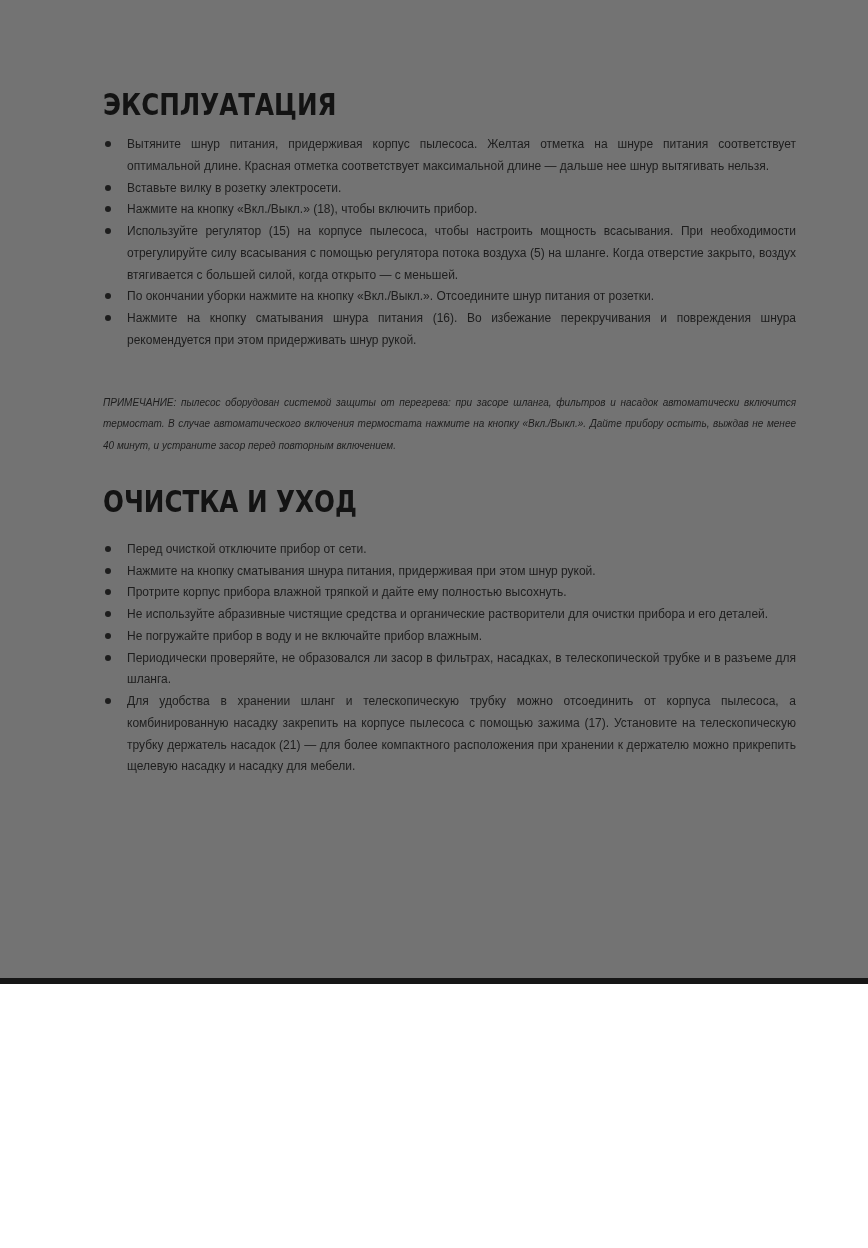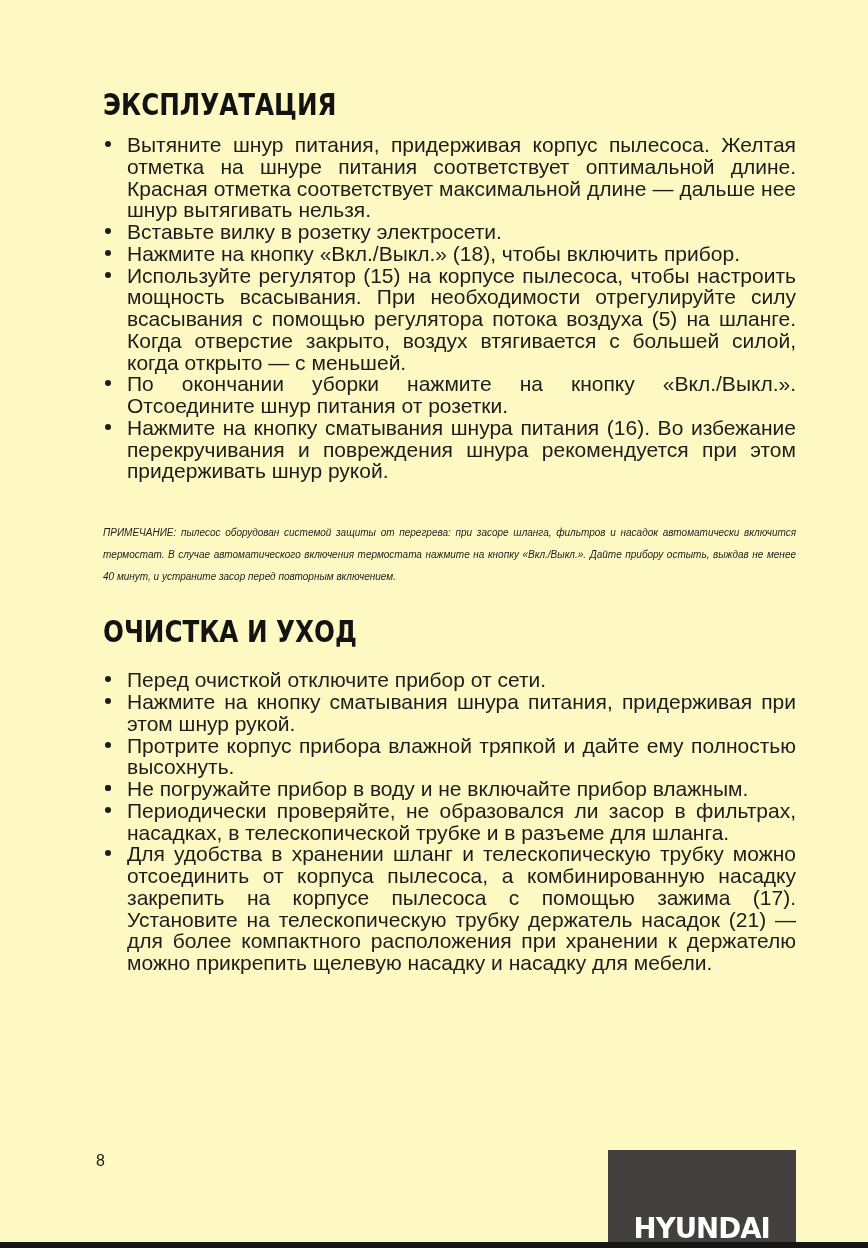--- a/index.html
+++ b/index.html
@@ -3,22 +3,22 @@
 <meta charset="utf-8">
 <style>
   html, body {
     margin: 0;
     padding: 0;
     background: #ffffff;
   }
   .page {
     position: relative;
     width: 868px;
-    height: 1248px;
-    background: #fef9c3;
+    height: 984px;
+    background: #737373;
     overflow: hidden;
     font-family: "Liberation Sans", sans-serif;
     color: #1d1d1d;
   }
   .content {
     position: absolute;
     left: 103px;
     top: 88px;
     width: 693px;
   }
@@ -35,21 +35,21 @@
     white-space: nowrap;
   }
   .bullet-list {
     list-style: none;
     margin: 12px 0 0 0;
     padding: 0;
   }
   .bullet-list li {
     position: relative;
     padding-left: 24px;
-    font-size: 21px;
+    font-size: 12px;
     line-height: 21.75px;
     text-align: justify;
   }
   .dot {
     position: absolute;
     left: 2px;
     top: 7px;
     width: 6px;
     height: 6px;
     border-radius: 50%;
@@ -125,21 +125,21 @@
       </ul>
       <p class="note">ПРИМЕЧАНИЕ: пылесос оборудован системой защиты от перегрева: при засоре шланга, фильтров и насадок автоматически включится термостат. В случае автоматического включения термостата нажмите на кнопку «Вкл./Выкл.». Дайте прибору остыть, выждав не менее 40 минут, и устраните засор перед повторным включением.</p>
     </section>
 
     <section class="section-cleaning">
       <h1 class="section-title">ОЧИСТКА И УХОД</h1>
       <ul class="bullet-list">
         <li><span class="dot"></span><span>Перед очисткой отключите прибор от сети.</span></li>
         <li><span class="dot"></span><span>Нажмите на кнопку сматывания шнура питания, придерживая при этом шнур рукой.</span></li>
         <li><span class="dot"></span><span>Протрите корпус прибора влажной тряпкой и дайте ему полностью высохнуть.</span></li>
-        <li><span class="dot"></span></li>
+        <li><span class="dot"></span><span>Не используйте абразивные чистящие средства и органические растворители для очистки прибора и его деталей.</span></li>
         <li><span class="dot"></span><span>Не погружайте прибор в воду и не включайте прибор влажным.</span></li>
         <li><span class="dot"></span><span>Периодически проверяйте, не образовался ли засор в фильтрах, насадках, в телескопической трубке и в разъеме для шланга.</span></li>
         <li><span class="dot"></span><span>Для удобства в хранении шланг и телескопическую трубку можно отсоединить от корпуса пылесоса, а комбинированную насадку закрепить на корпусе пылесоса с помощью зажима (17). Установите на телескопическую трубку держатель насадок (21) — для более компактного расположения при хранении к держателю можно прикрепить щелевую насадку и насадку для мебели.</span></li>
       </ul>
     </section>
 
   </div>
 
   <div class="page-number">8</div>
 

